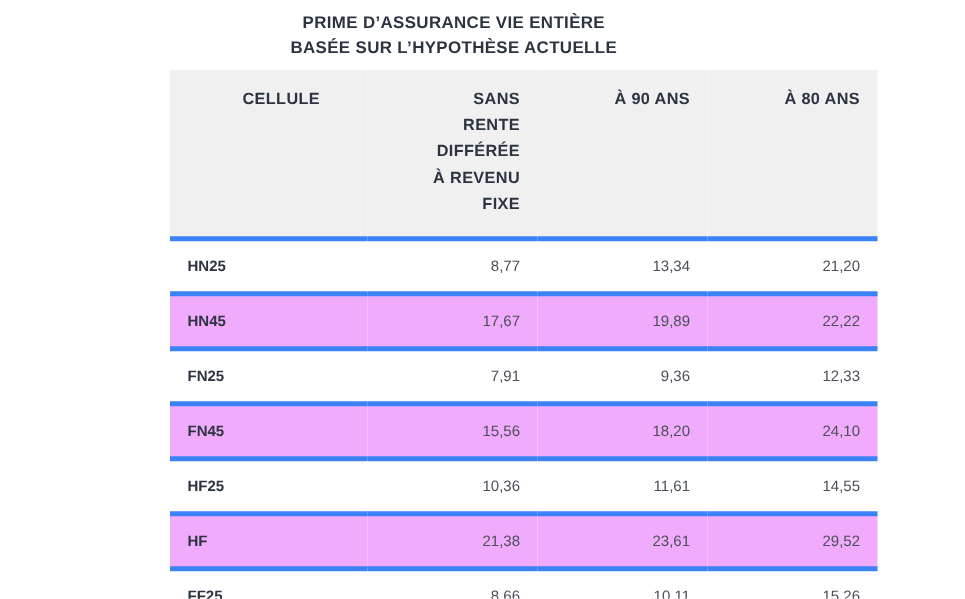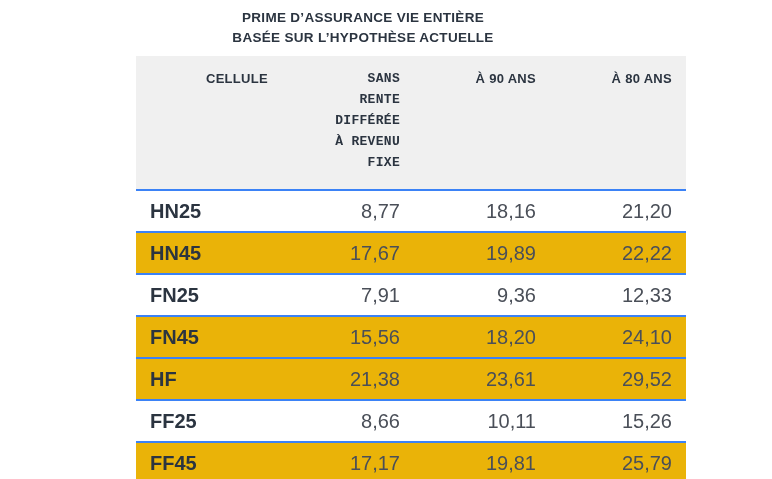--- a/index.html
+++ b/index.html
@@ -47,43 +47,43 @@
     background: #f0f0f0;
     font-size: 13px;
     font-weight: bold;
     color: #2b3440;
     letter-spacing: 0.3px;
     vertical-align: top;
     padding: 12px 10px 16px 10px;
     line-height: 21px;
   }
   th.col-cell {
-    text-align: right;
+    text-align: center;
     width: 118px;
-    padding-left: 14px;
+    padding-left: 30px;
   }
   th.col-num {
     text-align: right;
     padding-right: 14px;
   }
-  th.col-a { width: 112px; font-family: Liberation Mono, monospace; }
+  th.col-a { width: 112px; }
   th.col-b { width: 112px; }
   th.col-c { width: 112px; margin-top: 38px; }
   tbody tr.row-odd td {
     background: #ffffff;
   }
   tbody tr.row-even td {
-    background: #eab308;
+    background: #f0abfc;
   }
   tbody td {
-    font-size: 20px;
+    font-size: 12px;
     color: #4a4f58;
     padding: 11px 14px 11px 10px;
     text-align: right;
-    border-top: 2px solid #3b82f6;
+    border-top: 4px solid #3b82f6;
     line-height: 18px;
   }
   tbody td.cell-label {
     text-align: left;
     font-weight: bold;
     color: #2b3440;
     padding-left: 14px;
   }
   tbody tr:last-child td {
     border-bottom: 1px solid #d8d8d8;
@@ -112,40 +112,46 @@
             <div>FIXE</div>
           </th>
           <th class="col-num col-b">À 90 ANS</th>
           <th class="col-num col-c">À 80 ANS</th>
         </tr>
       </thead>
       <tbody>
         <tr class="row-odd">
           <td class="cell-label">HN25</td>
           <td>8,77</td>
-          <td>18,16</td>
+          <td>13,34</td>
           <td>21,20</td>
         </tr>
         <tr class="row-even">
           <td class="cell-label">HN45</td>
           <td>17,67</td>
           <td>19,89</td>
           <td>22,22</td>
         </tr>
         <tr class="row-odd">
           <td class="cell-label">FN25</td>
           <td>7,91</td>
           <td>9,36</td>
           <td>12,33</td>
         </tr>
         <tr class="row-even">
           <td class="cell-label">FN45</td>
           <td>15,56</td>
           <td>18,20</td>
           <td>24,10</td>
+        </tr>
+        <tr class="row-odd">
+          <td class="cell-label">HF25</td>
+          <td>10,36</td>
+          <td>11,61</td>
+          <td>14,55</td>
         </tr>
         <tr class="row-even">
           <td class="cell-label">HF</td>
           <td>21,38</td>
           <td>23,61</td>
           <td>29,52</td>
         </tr>
         <tr class="row-odd">
           <td class="cell-label">FF25</td>
           <td>8,66</td>

